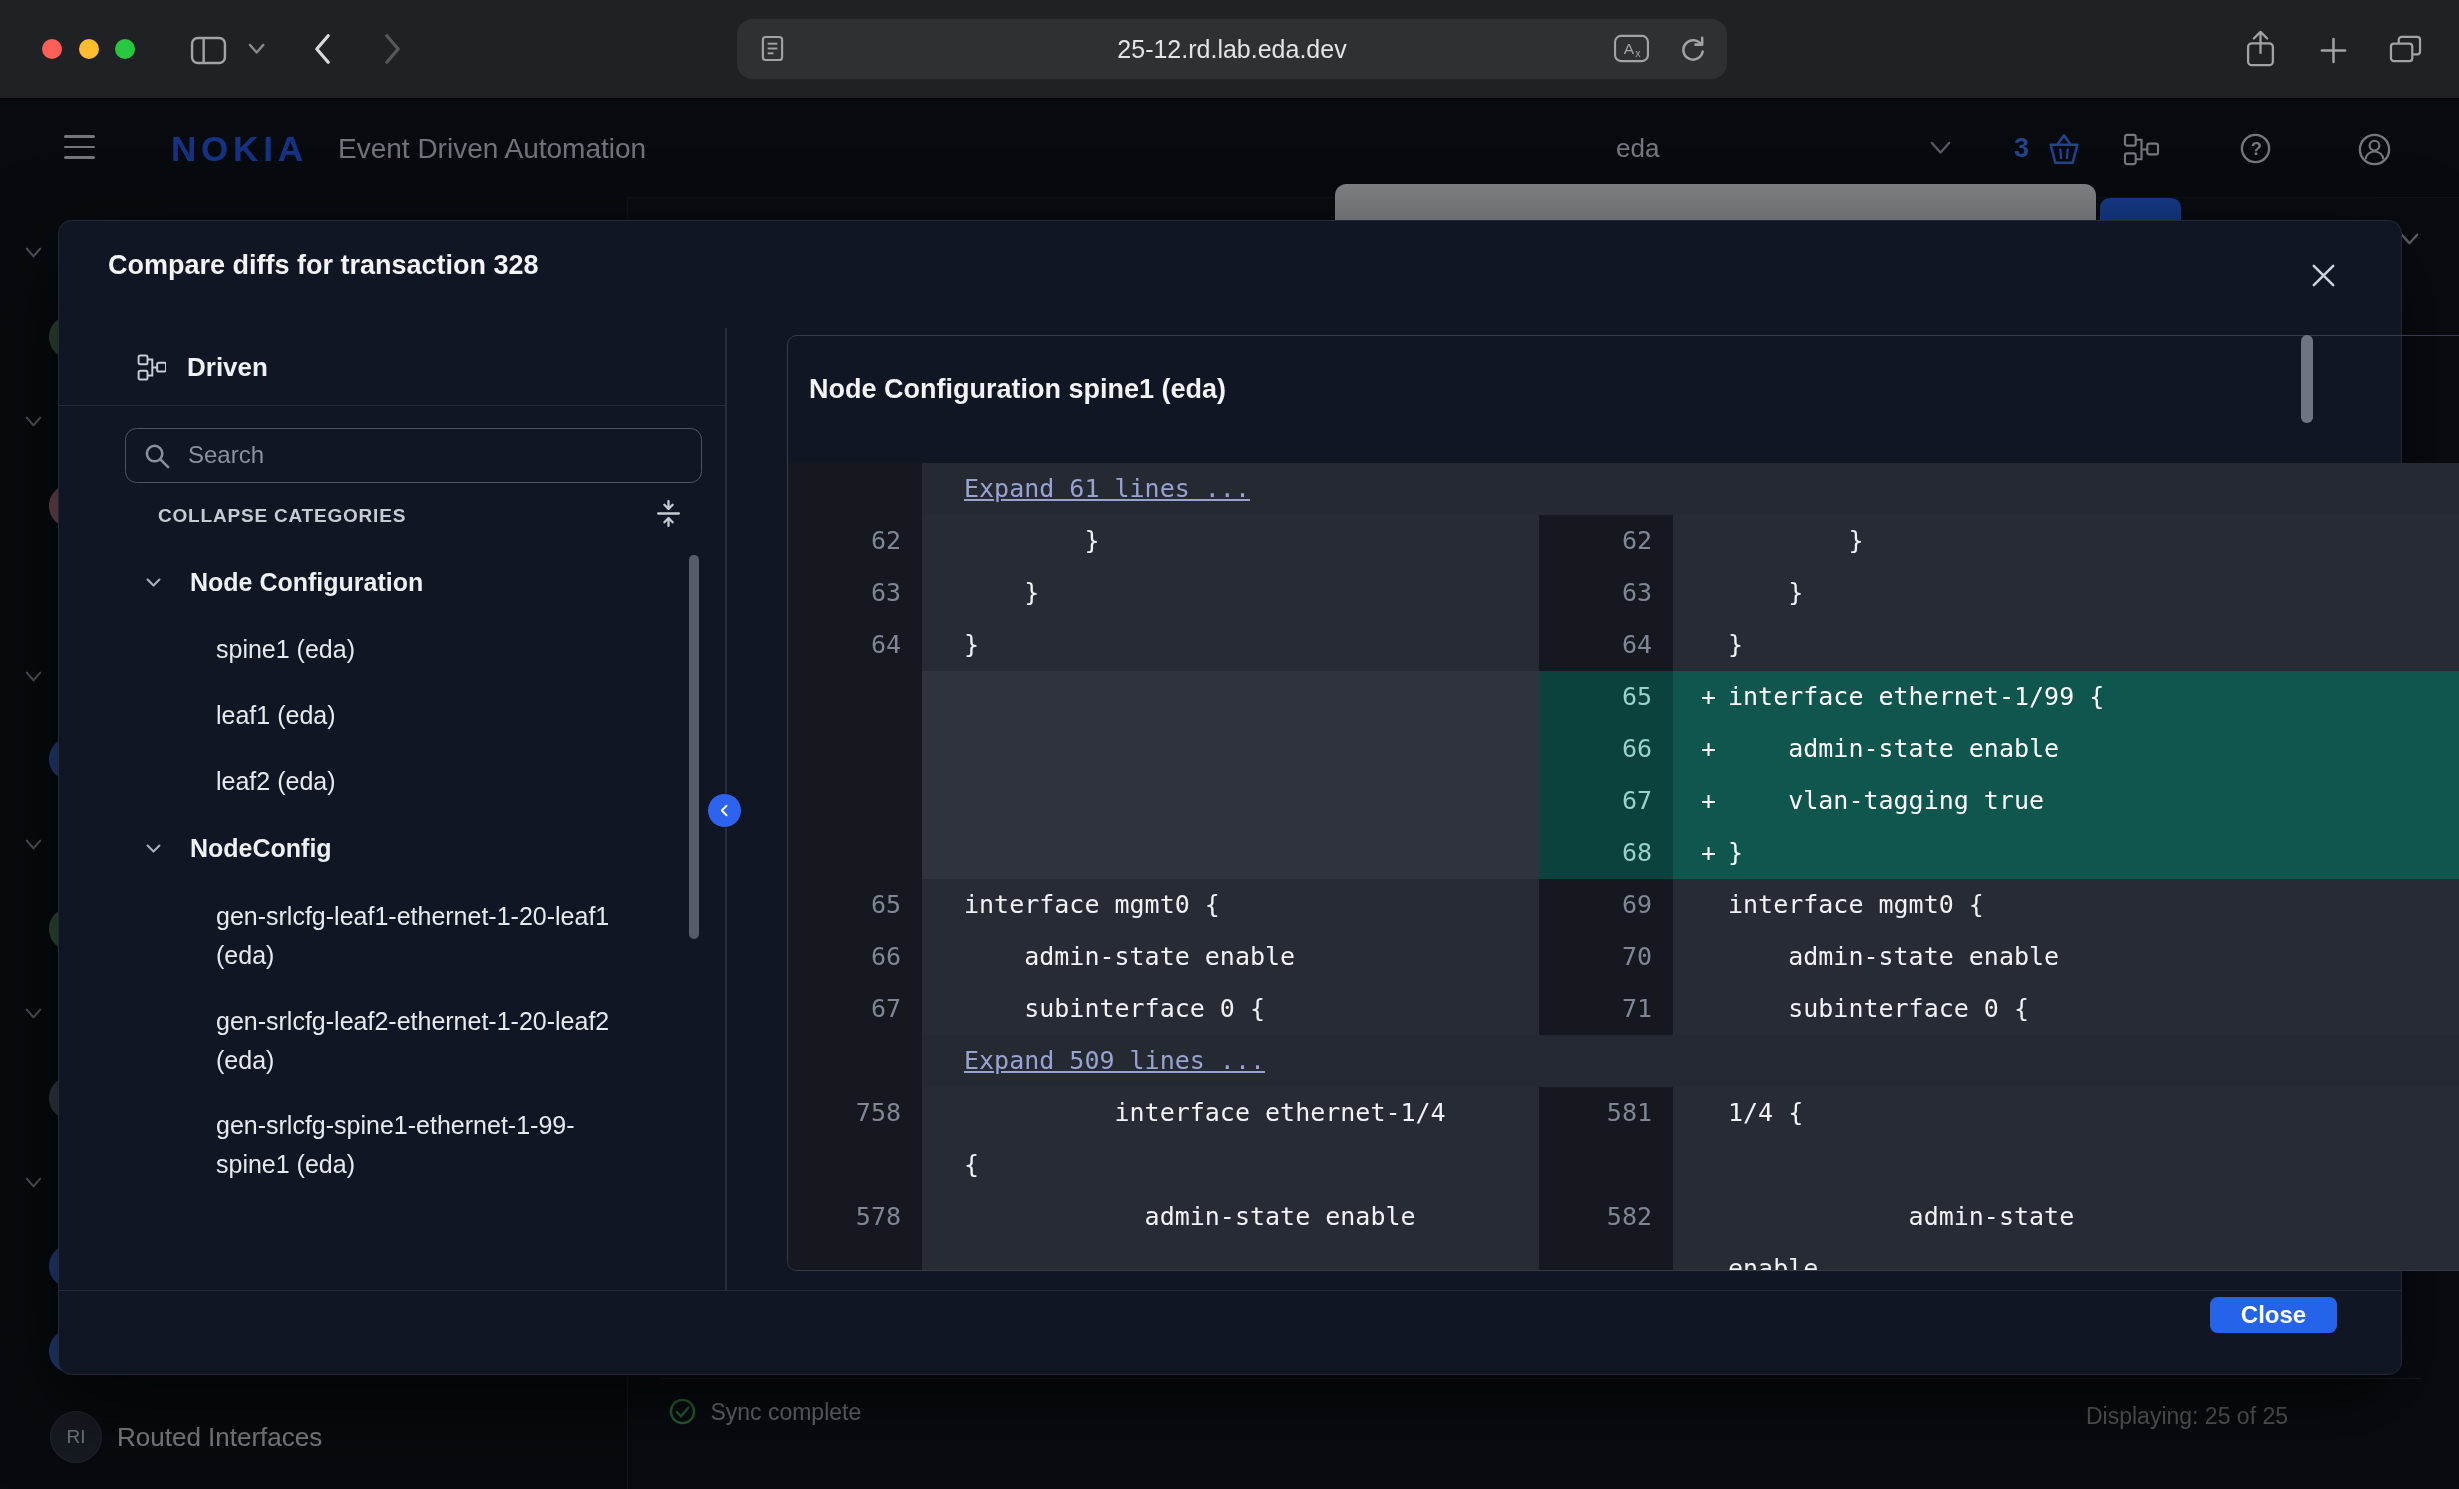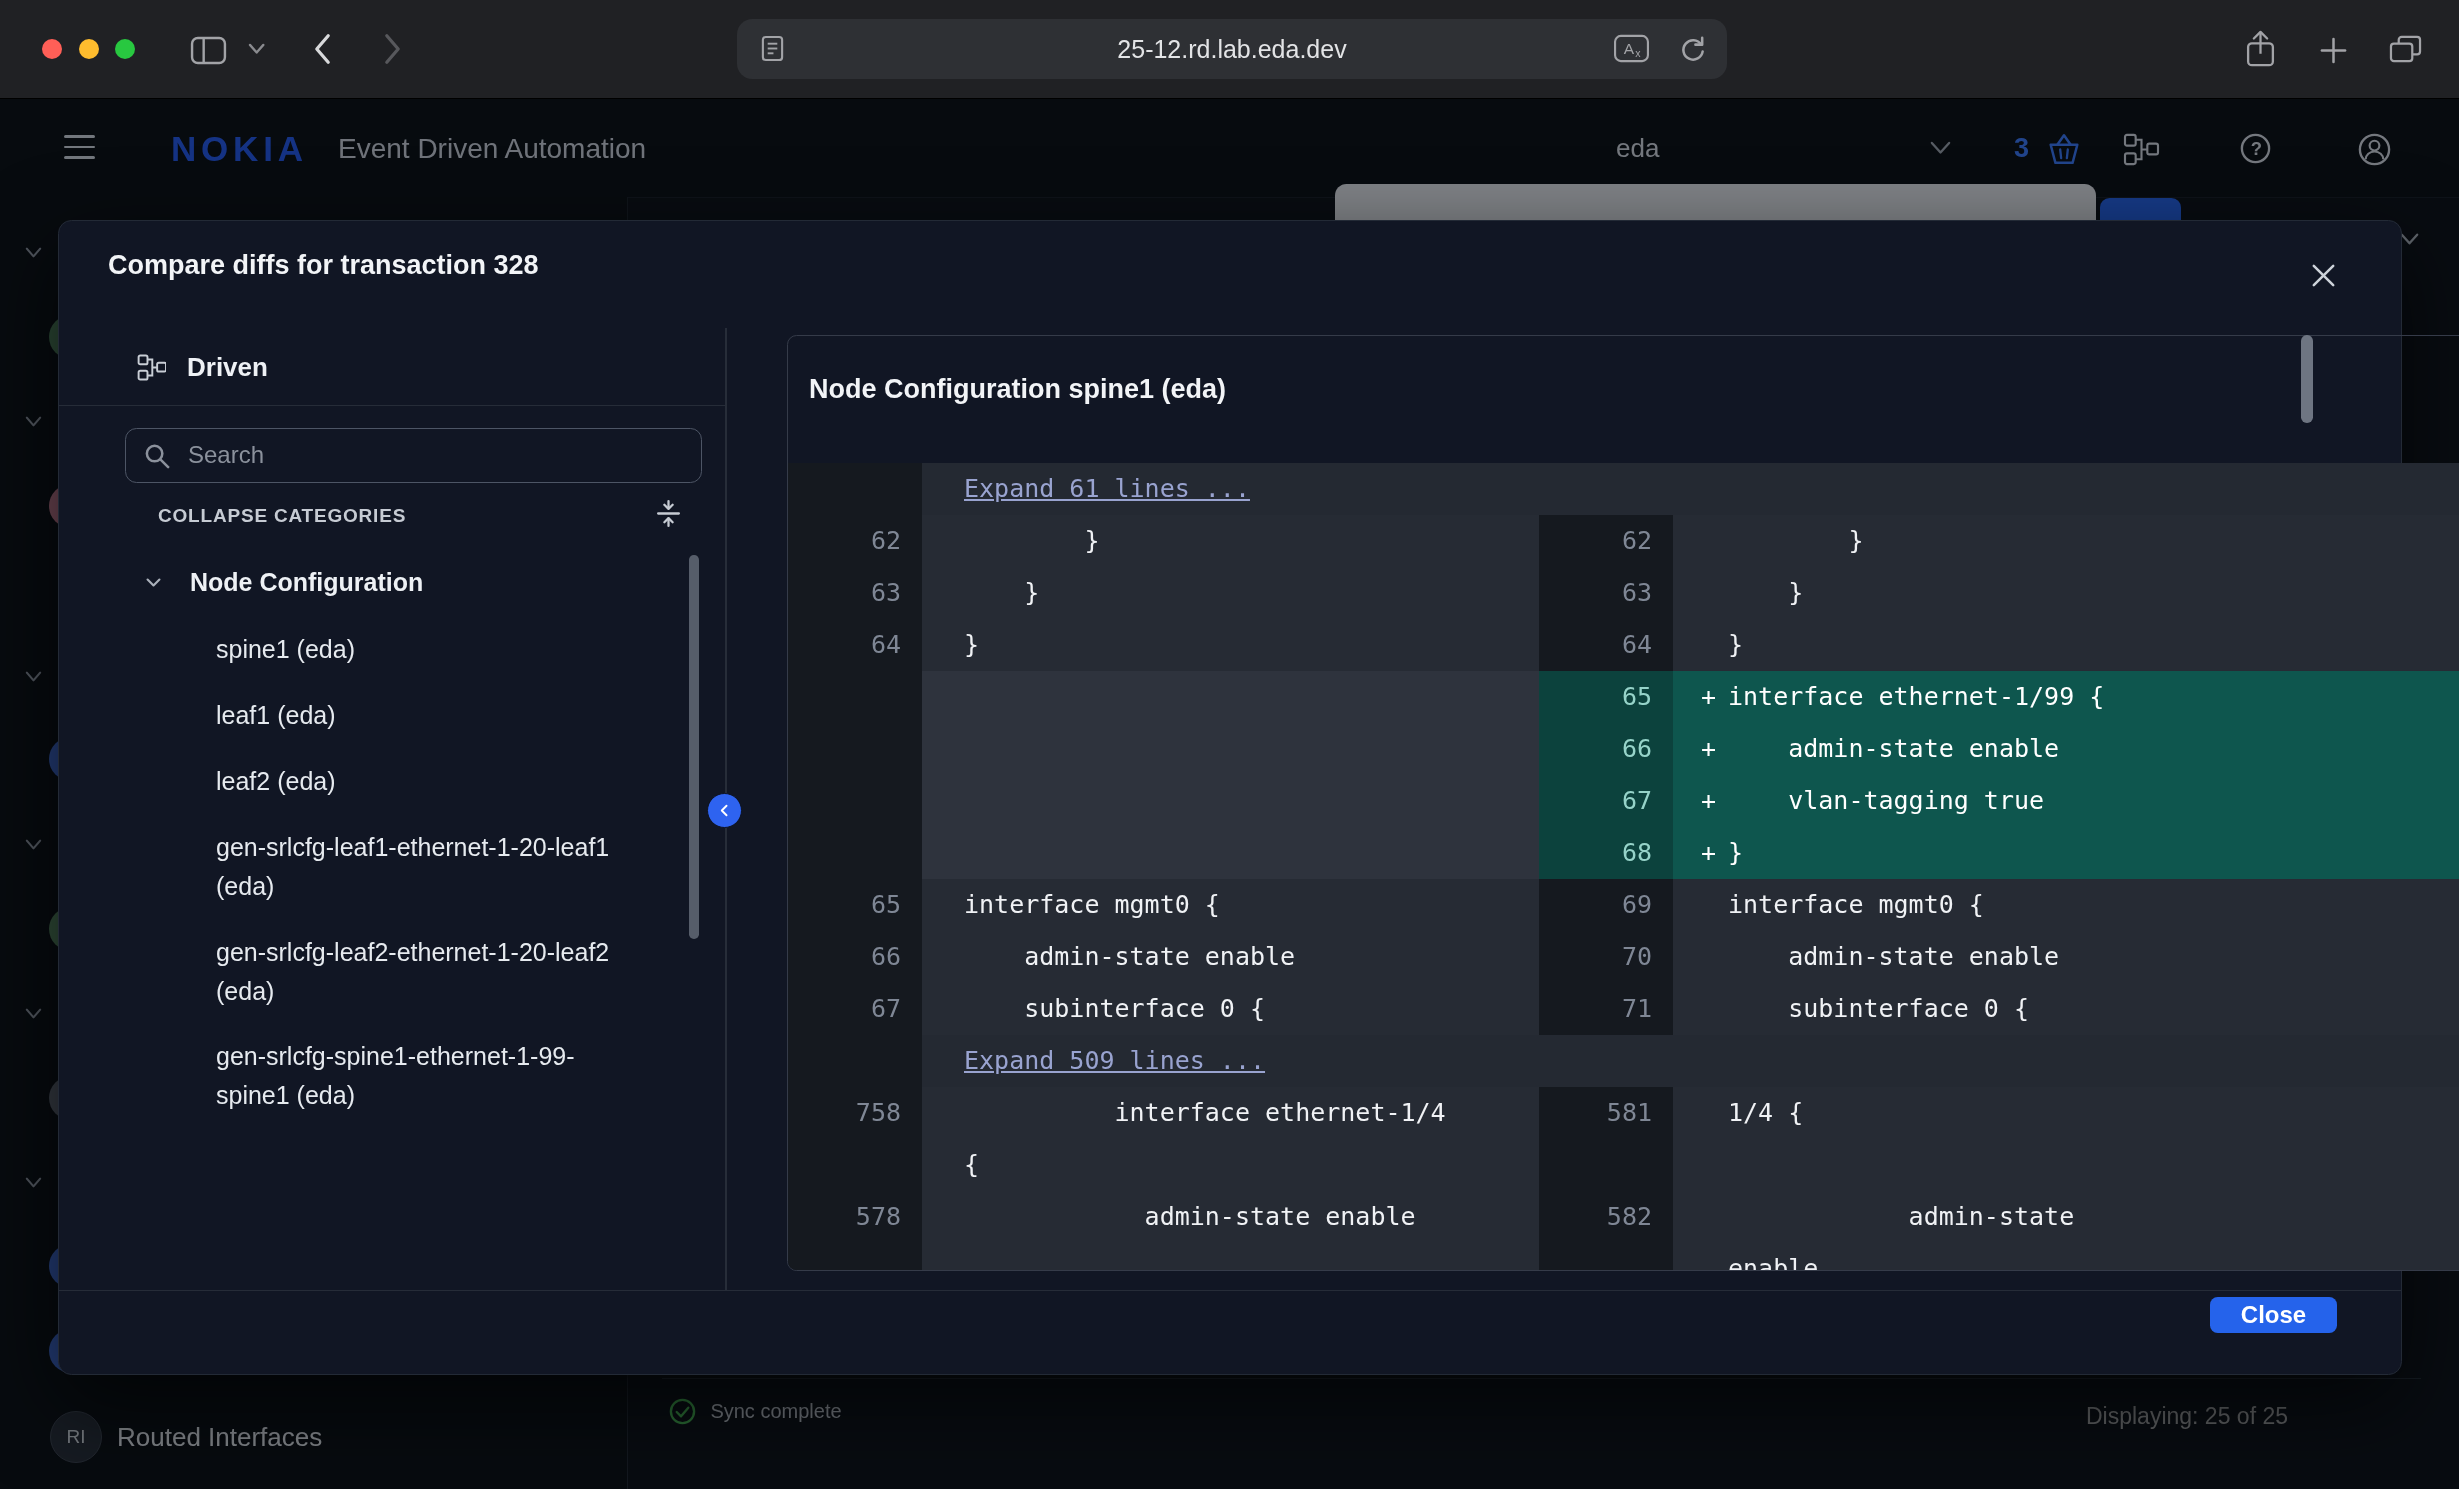--- a/index.html
+++ b/index.html
@@ -28,21 +28,21 @@
   .nav-chev{position:absolute;left:23px;width:21px;height:21px;color:#8f95a0;}
   .nav-av{position:absolute;left:49px;width:44px;height:44px;border-radius:50%;}
   .nc1{top:144px}.nc2{top:313px}.nc3{top:568px}.nc4{top:736px}.nc5{top:905px}.nc6{top:1074px}
   .na1{top:217px;background:#4d7d57}.na2{top:386px;background:#c4798c}.na3{top:639px;background:#3f69cf}
   .na4{top:809px;background:#55835c}.na5{top:978px;background:#5b616c}.na6{top:1146px;background:#3f69cf}.na7{top:1231px;background:#3f69cf}
   .dropdown-remnant{position:absolute;left:1335px;top:86px;width:761px;height:88px;background:#e3e5ea;border-radius:11.5px;}
   .create-remnant{position:absolute;left:2100px;top:100px;width:81px;height:56px;background:#2563eb;border-radius:9.6px;}
   .bg-chev{position:absolute;left:2398px;top:129px;width:23px;height:23px;color:#aeb4bd;}
   .statusbar-line{position:absolute;left:662px;top:1280px;width:1759px;height:1px;background:#242a33;}
   .statusbar-vline{position:absolute;left:627px;top:1280px;width:1px;height:111px;background:#20252e;}
-  .sync{position:absolute;left:668px;top:1299px;display:flex;align-items:center;gap:13.4px;color:#c3c8cf;font-size:20px;}
+  .sync{position:absolute;left:668px;top:1299px;display:flex;align-items:flex-end;gap:13.4px;color:#c3c8cf;font-size:23px;}
   .displaying{position:absolute;right:171px;top:1305px;color:#a3a3a3;font-size:23px;}
   .ri-av{position:absolute;left:50px;top:1313px;width:50px;height:50px;border-radius:50%;background:#262b33;border:1px solid #3a404b;
          color:#ccd1d8;font-size:19px;display:flex;align-items:center;justify-content:center;}
   .ri-label{position:absolute;left:117px;top:1324px;font-size:26px;color:#e2e5ea;}
 
   
   .overlay{position:absolute;top:98px;left:0;width:2459px;height:1391px;background:rgba(5,8,14,0.45);z-index:10;}
   .modal{position:absolute;left:58px;top:220px;width:2342px;height:1153px;background:#111624;border:1px solid #232a36;
          border-radius:13.4px;box-shadow:0 29px 86px rgba(0,0,0,.65);z-index:20;}
   .modal-title{position:absolute;left:49px;top:29px;font-size:27px;font-weight:700;color:#f2f4f7;}
@@ -331,20 +331,28 @@
           <span class="tree-chev">
             <svg width="19" height="19" viewBox="0 0 16 16">
               <path d="M3 5.5 L8 10.5 L13 5.5" fill="none" stroke="#aab0ba" stroke-width="1.8" stroke-linecap="round" stroke-linejoin="round"></path>
             </svg>
           </span>
           <span class="tree-cat-label">Node Configuration</span>
         </div>
         <div class="tree-item"><span class="tree-label">spine1 (eda)</span></div>
         <div class="tree-item"><span class="tree-label">leaf1 (eda)</span></div>
         <div class="tree-item"><span class="tree-label">leaf2 (eda)</span></div>
+        <div class="tree-category">
+          <span class="tree-chev">
+            <svg width="19" height="19" viewBox="0 0 16 16">
+              <path d="M3 5.5 L8 10.5 L13 5.5" fill="none" stroke="#aab0ba" stroke-width="1.8" stroke-linecap="round" stroke-linejoin="round"></path>
+            </svg>
+          </span>
+          <span class="tree-cat-label">NodeConfig</span>
+        </div>
         <div class="tree-item"><span class="tree-label">gen-srlcfg-leaf1-ethernet-1-20-leaf1 (eda)</span></div>
         <div class="tree-item"><span class="tree-label">gen-srlcfg-leaf2-ethernet-1-20-leaf2 (eda)</span></div>
         <div class="tree-item"><span class="tree-label">gen-srlcfg-spine1-ethernet-1-99-spine1 (eda)</span></div>
       </div>
     <div class="tree-scroll"></div>
 
     <div class="vdiv"></div>
     <button class="handle">
       <svg width="19" height="19" viewBox="0 0 28 28">
           <polyline points="17,7 10,14 17,21" fill="none" stroke="#fff" stroke-width="2.8" stroke-linecap="round" stroke-linejoin="round"></polyline>

